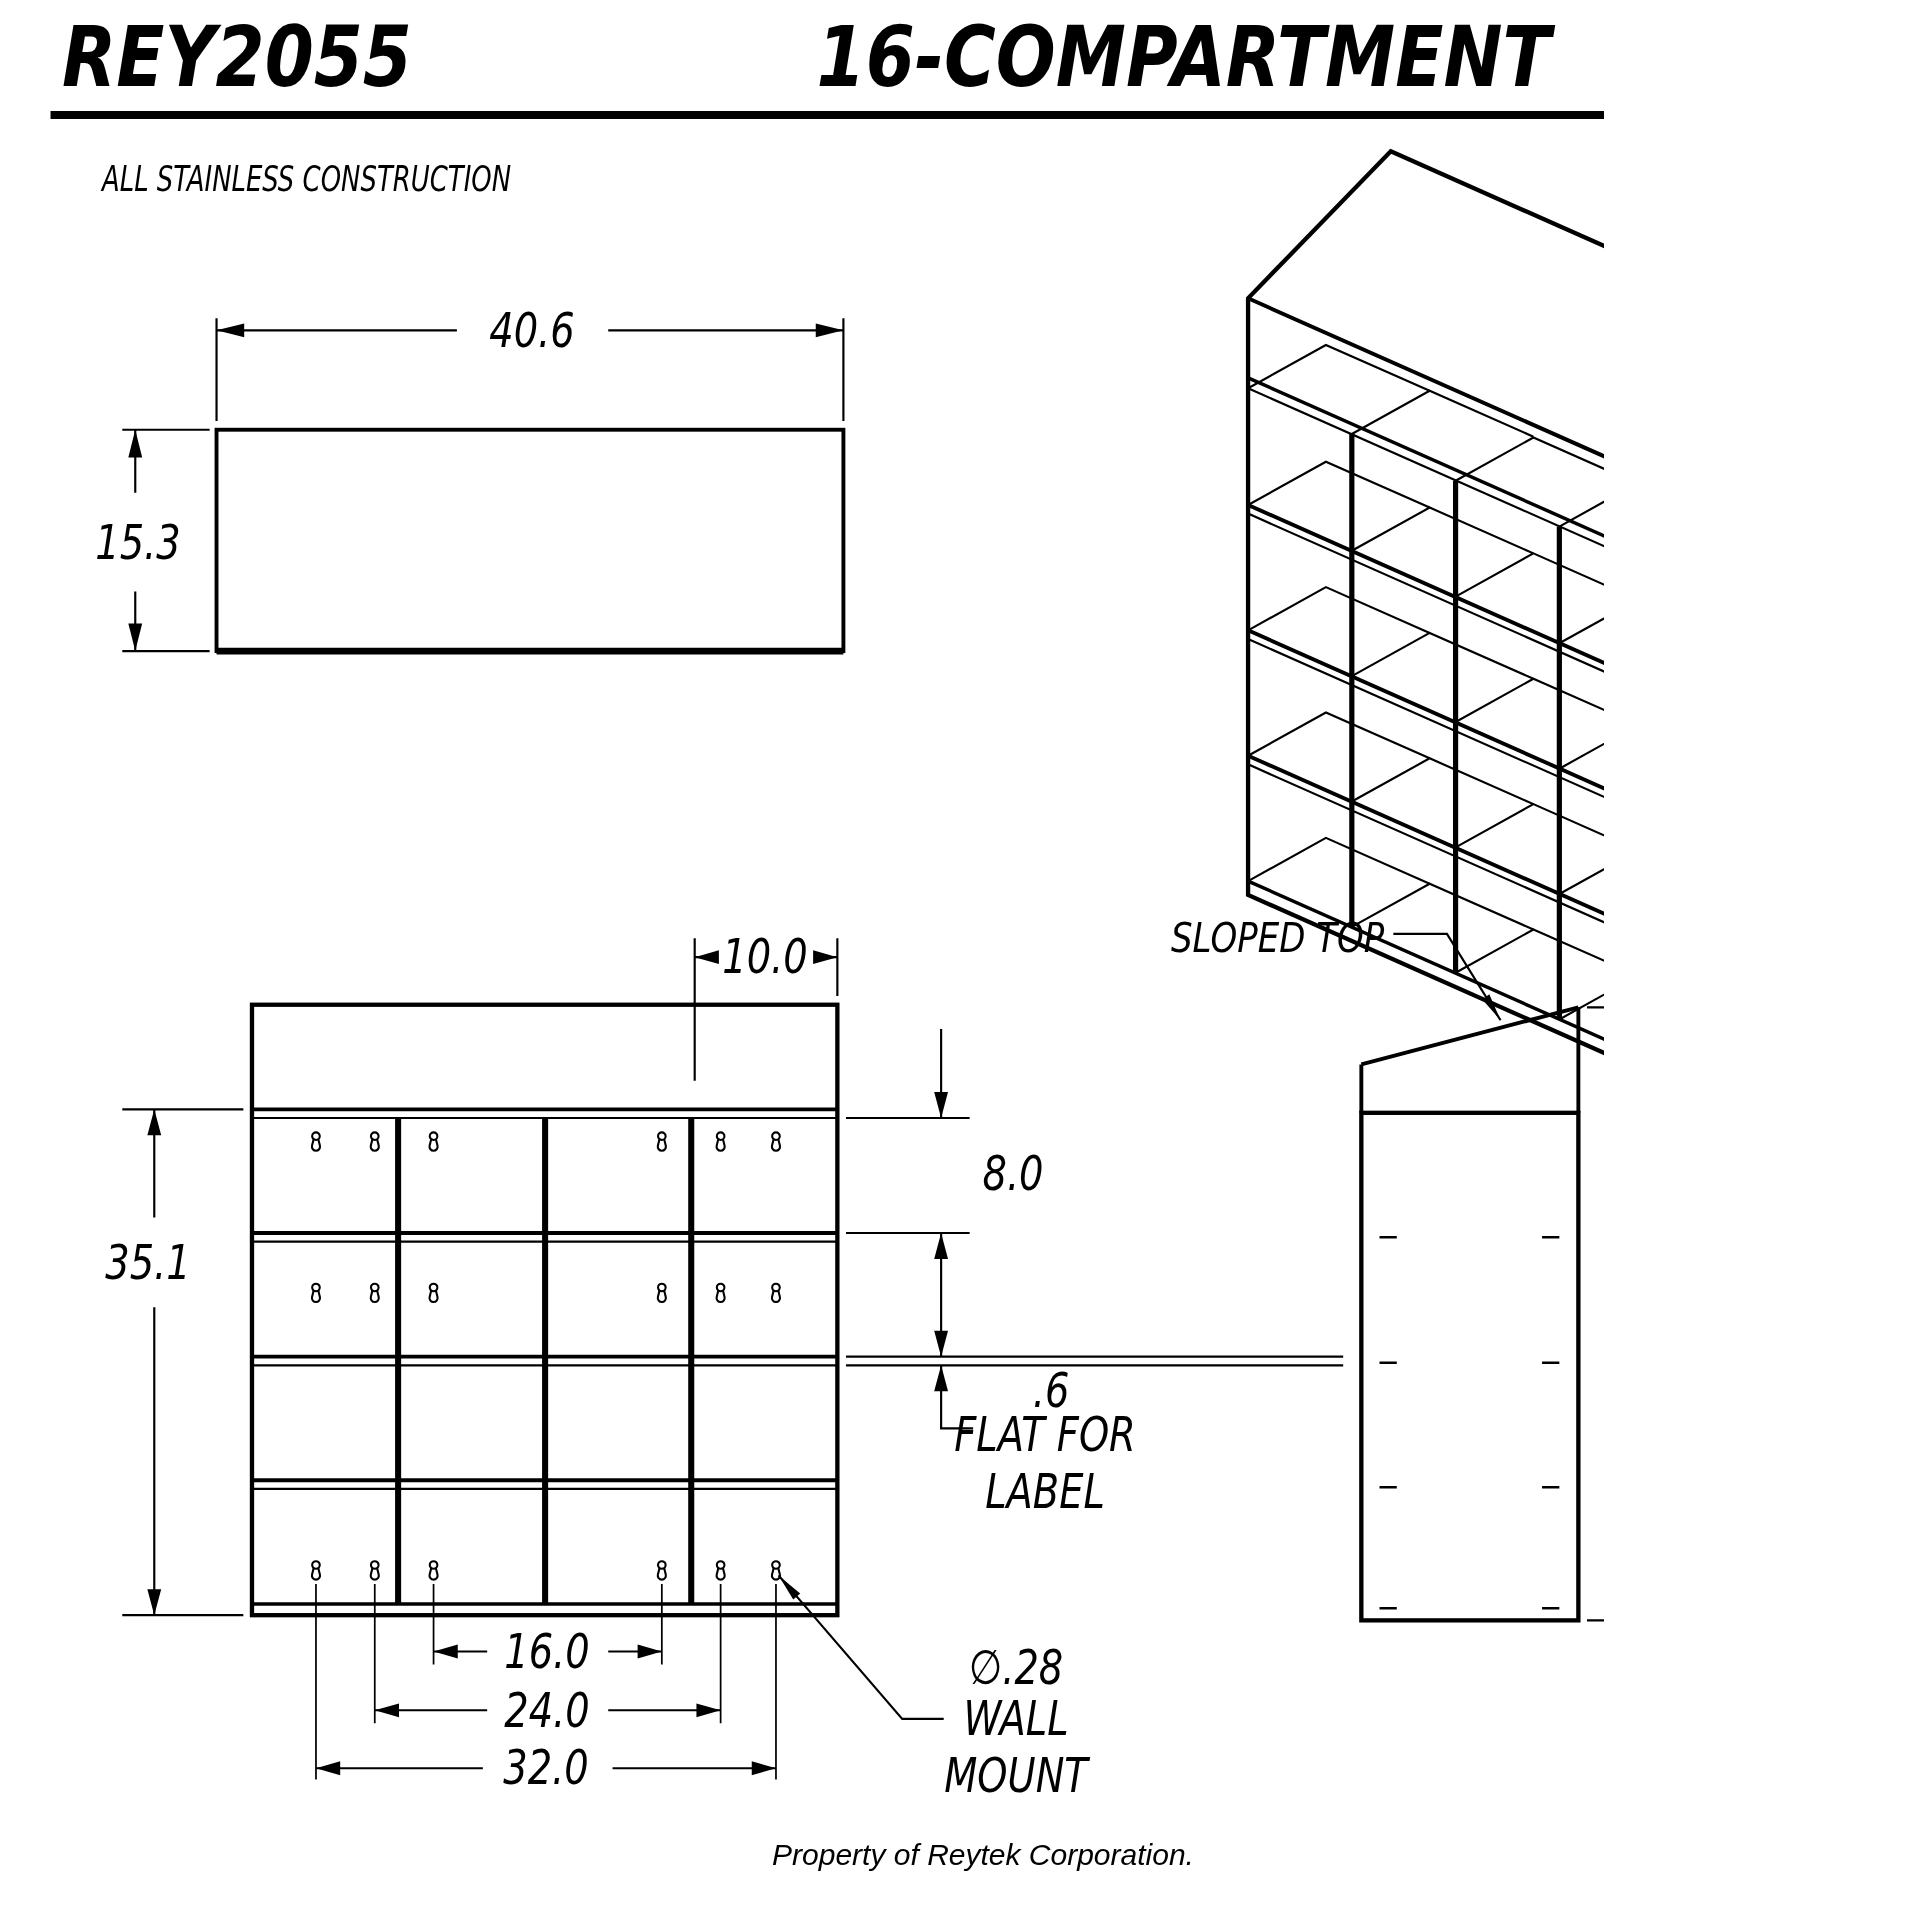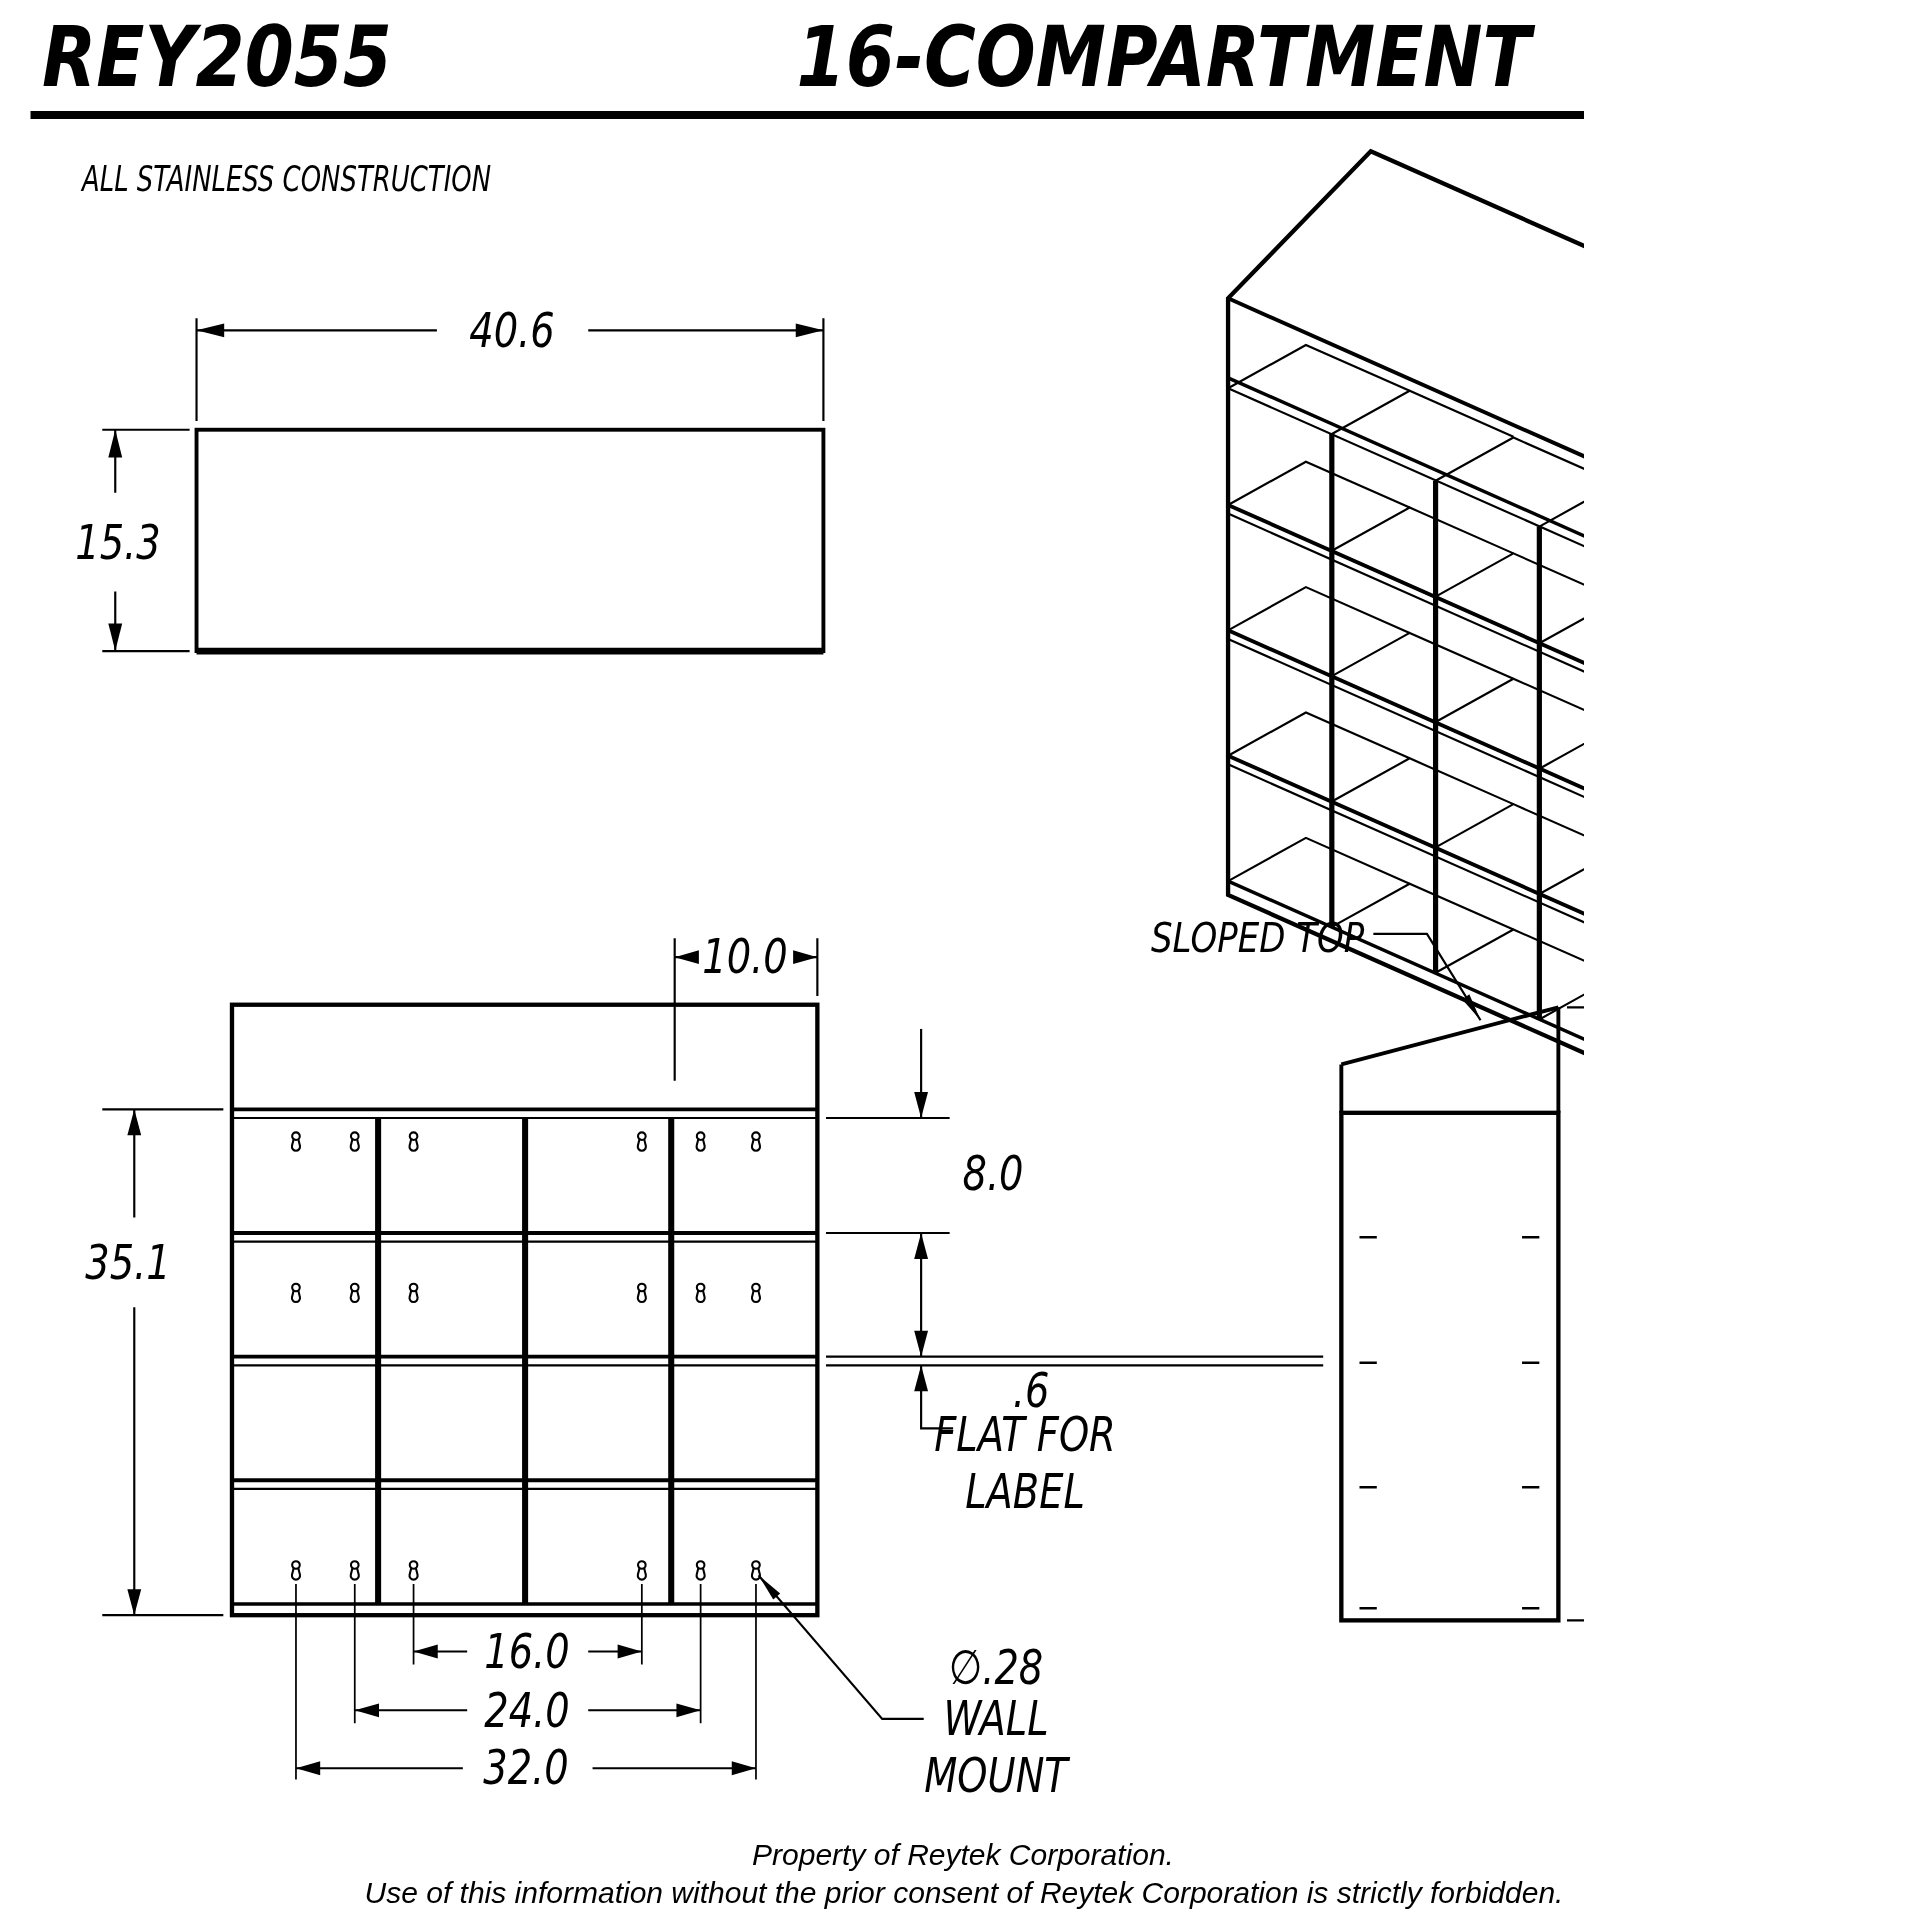--- a/index.html
+++ b/index.html
@@ -1,17 +1,17 @@
 <!DOCTYPE html>
 <html style="font-size:14px"><head>
 <meta charset="utf-8">
 <style>
   html,body{margin:0;padding:0;background:#ffffff;}
   #sheet{position:relative;width:1584px;height:1923px;background:#ffffff;overflow:hidden;
-         font-family:"DejaVu Sans",sans-serif;color:#000;}
+         font-family:"DejaVu Sans",sans-serif;color:#000;margin-left:20px;}
   svg{position:absolute;left:0;top:0;}
   .lbl{position:absolute;color:#000;font-style:italic;white-space:nowrap;line-height:1;}
   .ctr{transform:translate(-50%,-50%) scaleX(0.8);}
   .dim{font-size:48px;}
   .title{font-size:83px;font-weight:bold;transform:scaleX(0.85);transform-origin:0 50%;}
   .title-r{font-size:83px;font-weight:bold;transform:scaleX(0.85);transform-origin:100% 50%;}
   .note{font-size:36px;transform:scaleX(0.72);transform-origin:0 50%;}
   .callout{font-size:40px;transform:scaleX(0.85);transform-origin:0 50%;}
   .wrapblk{white-space:normal;text-align:center;line-height:1.18;}
   .footer{font-family:"Liberation Sans",sans-serif;font-style:italic;font-size:30px;
@@ -175,16 +175,15 @@
   <div class="lbl dim ctr" style="left:527px;top:1651px;">16.0</div>
   <div class="lbl dim ctr" style="left:527px;top:1710px;">24.0</div>
   <div class="lbl dim ctr" style="left:526px;top:1767px;">32.0</div>
   <div class="lbl dim ctr" style="left:996px;top:1667px;">∅.28</div>
   <div class="lbl dim ctr wrapblk" style="left:996px;top:1747px;width:190px;">WALL MOUNT</div>
 
   <div class="lbl dim ctr" style="left:1666px;top:1311px;">42.4</div>
   <div class="lbl callout" style="left:1151px;top:918px;">SLOPED TOP</div>
 
   <div class="lbl footer" style="left:963px;top:1840px;">Property of Reytek Corporation.</div>
-  <div class="lbl footer" style="left:964px;top:1878px;">Use of this information without the prior consent of Reytek Corporation is strictly forbidden.</div>
 
 </div>
 
 
 </body></html>

